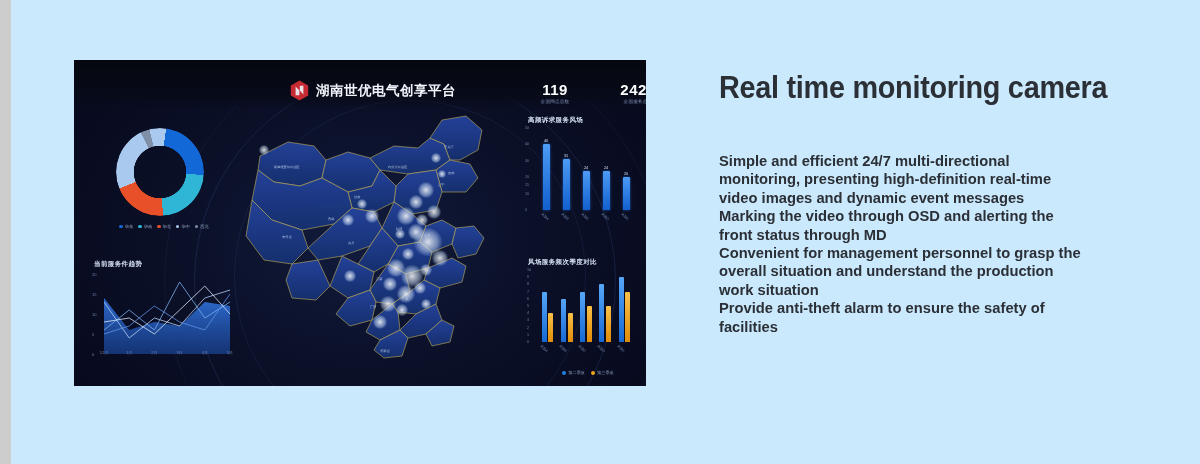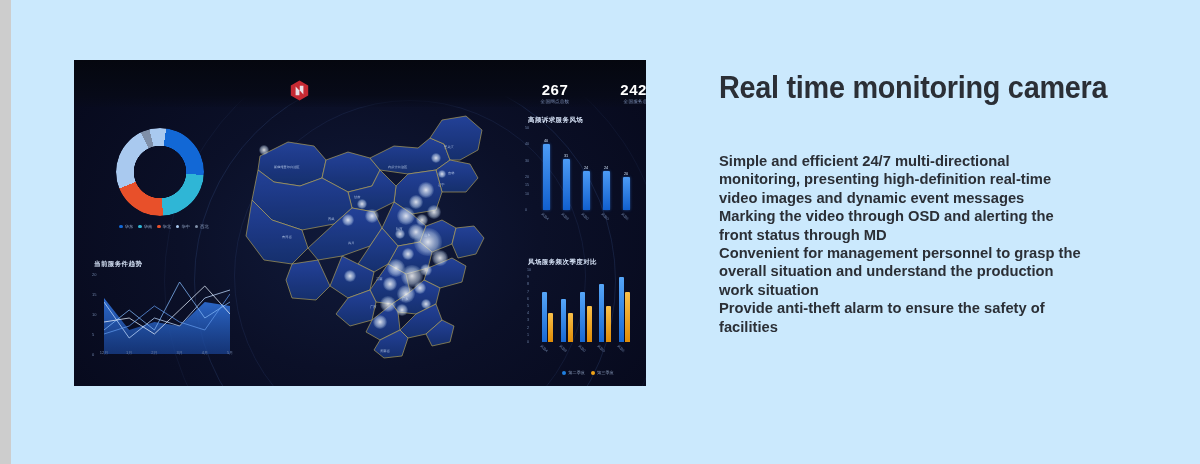--- a/index.html
+++ b/index.html
@@ -315,24 +315,25 @@
 
   <div id="dash-header">
     <div id="brand">
       <div id="brand-mark">
         <svg viewBox="0 0 19 21" width="19" height="21">
           <polygon points="9.5,0.6 18.2,5.6 18.2,15.4 9.5,20.4 0.8,15.4 0.8,5.6" fill="#c62a33"></polygon>
           <path d="M5.6 15.2 L5.6 6.4 L9.4 10.6 L9.4 15.2 Z" fill="#eceff4" opacity="0.92"></path>
           <path d="M13.4 5.8 L13.4 14.6 L9.8 10.4 L9.8 5.8 Z" fill="#eceff4" opacity="0.92"></path>
         </svg>
       </div>
+      <div id="brand-title">湖南世优电气创享平台</div>
     </div>
 
     <div class="kpi" id="kpi0">
-      <div class="kpi-value">267</div>
+      <div class="kpi-value">119</div>
       <div class="kpi-label">全国网点总数</div>
     </div>
     <div class="kpi" id="kpi1">
       <div class="kpi-value">2424</div>
       <div class="kpi-label">全国服务总数</div>
     </div>
 
   </div>
 
   <div id="donut-panel">

